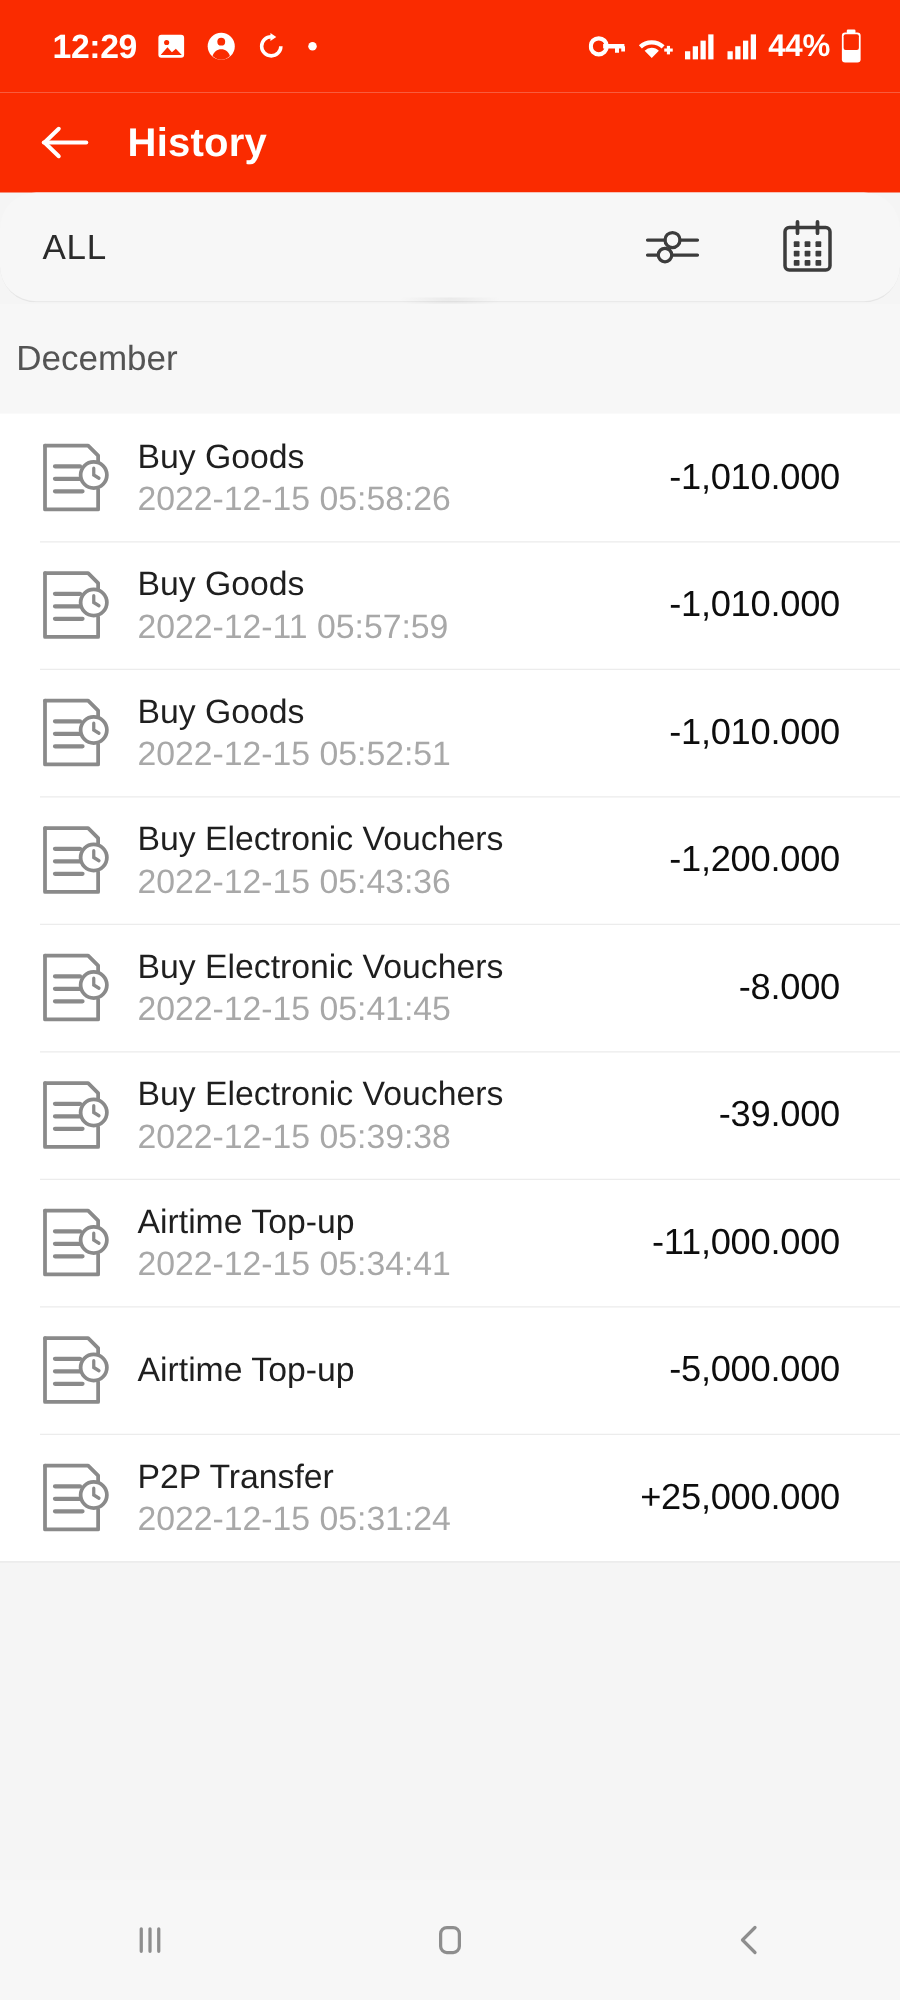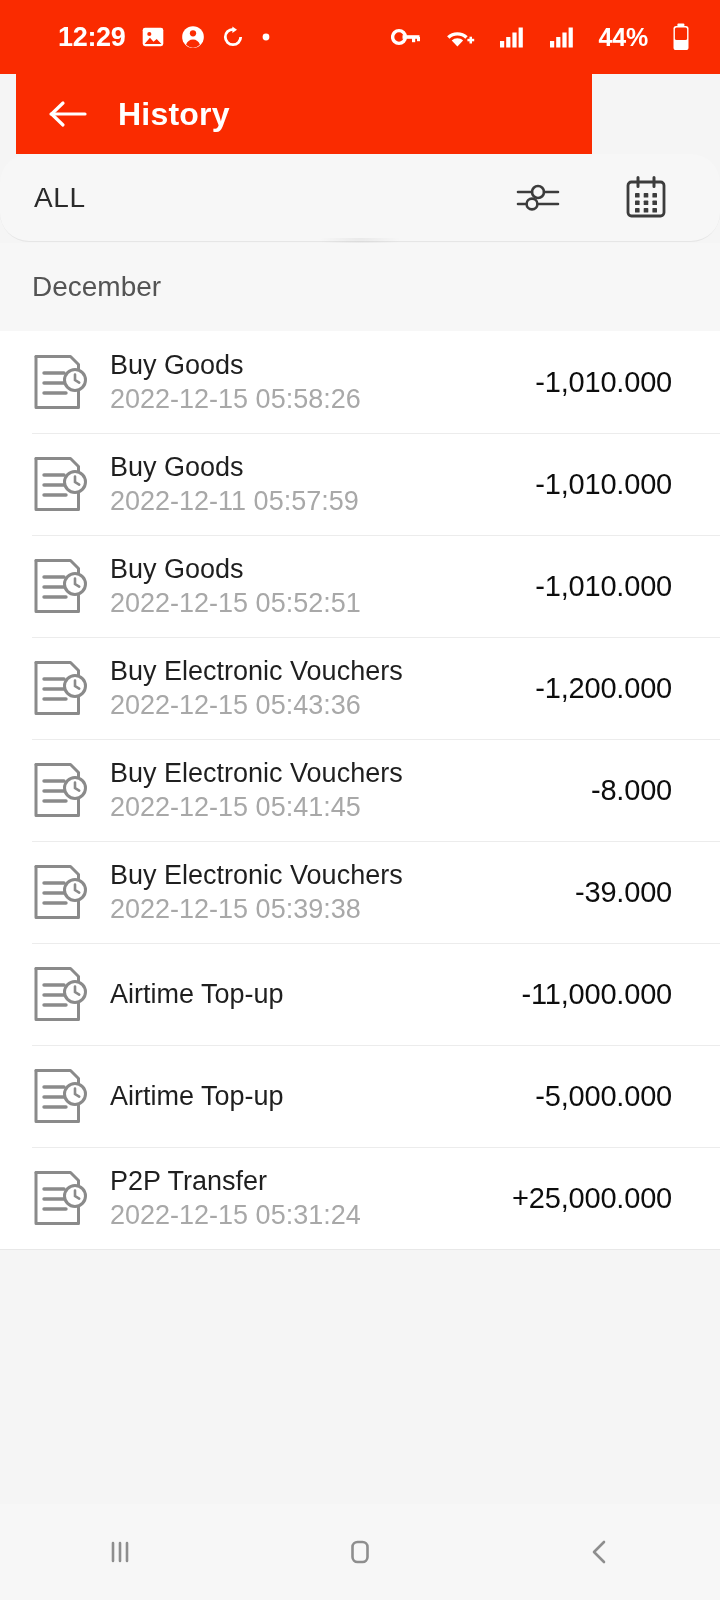--- a/index.html
+++ b/index.html
@@ -10,31 +10,31 @@
     -webkit-font-smoothing:antialiased;
     overflow:hidden;
   }
   .screen { position:relative; width:720px; height:1600px; background:#f5f5f5; }
 
   
   .statusbar {
     position:absolute; top:0; left:0; width:720px; height:74px;
     background:var(--brand,#fa2b00);
     display:flex; align-items:center; justify-content:space-between;
-    padding:0 30px 0 58px;
+    padding:0 30px 0 42px;
   }
   .sb-left { display:flex; align-items:center; gap:14px; }
-  .sb-right { display:flex; align-items:center; gap:24px; }
+  .sb-right { display:flex; align-items:center; gap:8px; }
   .sb-clock { color:#fff; font-size:27px; font-weight:700; letter-spacing:-0.3px; }
   .sb-batt { color:#fff; font-size:25px; font-weight:700; letter-spacing:-0.2px; }
   .sb-ico { display:inline-flex; align-items:center; justify-content:center; }
 
   
   .appbar {
-    position:absolute; top:74px; left:16px; width:576px; height:80px;
+    position:absolute; top:74px; left:0; width:720px; height:80px;
     background:var(--brand,#fa2b00);
     display:flex; align-items:center; padding-left:32px; gap:28px;
   }
   .appbar-title { color:#fff; font-size:32px; font-weight:700; letter-spacing:0.2px; }
 
   
   .filterbar {
     position:absolute; top:154px; left:0; width:720px; height:88px;
     background:#f7f7f7;
     display:flex; align-items:center; justify-content:space-between;
@@ -51,21 +51,21 @@
     position:absolute; top:238px; left:50%; transform:translateX(-50%);
     width:80px; height:16px;
     background:radial-gradient(ellipse at 50% 0%, rgba(0,0,0,0.055), rgba(0,0,0,0) 72%);
     pointer-events:none;
   }
 
   
   .month-header {
     position:absolute; top:243px; left:0; width:720px; height:88px;
     background:#f7f7f7;
-    display:flex; align-items:center; padding-left:32px;
+    display:flex; align-items:center; padding-left:13px;
   }
   .month-header span { font-size:28px; color:#545454; }
 
   
   .tx-list { position:absolute; top:331px; left:0; width:720px; background:#ffffff; }
   .tx-row {
     position:relative; height:102px; width:720px;
     display:flex; align-items:center; padding:0 48px 0 32px;
     background:#fff;
   }
@@ -316,20 +316,21 @@
 <svg width="58" height="62" viewBox="0 0 58 62">
   <path d="M4 5.5h34.5l8 8v20.5" fill="none" stroke="#8a8a8a" stroke-width="3" stroke-linecap="round" stroke-linejoin="round"></path>
   <path d="M46.5 40.5V56.5H4V5.5" fill="none" stroke="#8a8a8a" stroke-width="3" stroke-linecap="round" stroke-linejoin="round"></path>
   <path d="M12 22h20M12 32h22M12 42h22" stroke="#8a8a8a" stroke-width="3.4" stroke-linecap="round"></path>
   <circle cx="43" cy="29" r="10.5" fill="#fff" stroke="#8a8a8a" stroke-width="3"></circle>
   <path d="M43 23.5V29l4.2 2.6" fill="none" stroke="#8a8a8a" stroke-width="2.6" stroke-linecap="round"></path>
 </svg>
         </span>
         <span class="tx-body">
           <span class="tx-title">Airtime Top-up</span>
+          <span class="tx-time">2022-12-15 05:34:41</span>
         </span>
         <span class="tx-amount">-11,000.000</span>
       </div>
       <div class="tx-row">
         <span class="tx-icon">
 <svg width="58" height="62" viewBox="0 0 58 62">
   <path d="M4 5.5h34.5l8 8v20.5" fill="none" stroke="#8a8a8a" stroke-width="3" stroke-linecap="round" stroke-linejoin="round"></path>
   <path d="M46.5 40.5V56.5H4V5.5" fill="none" stroke="#8a8a8a" stroke-width="3" stroke-linecap="round" stroke-linejoin="round"></path>
   <path d="M12 22h20M12 32h22M12 42h22" stroke="#8a8a8a" stroke-width="3.4" stroke-linecap="round"></path>
   <circle cx="43" cy="29" r="10.5" fill="#fff" stroke="#8a8a8a" stroke-width="3"></circle>

